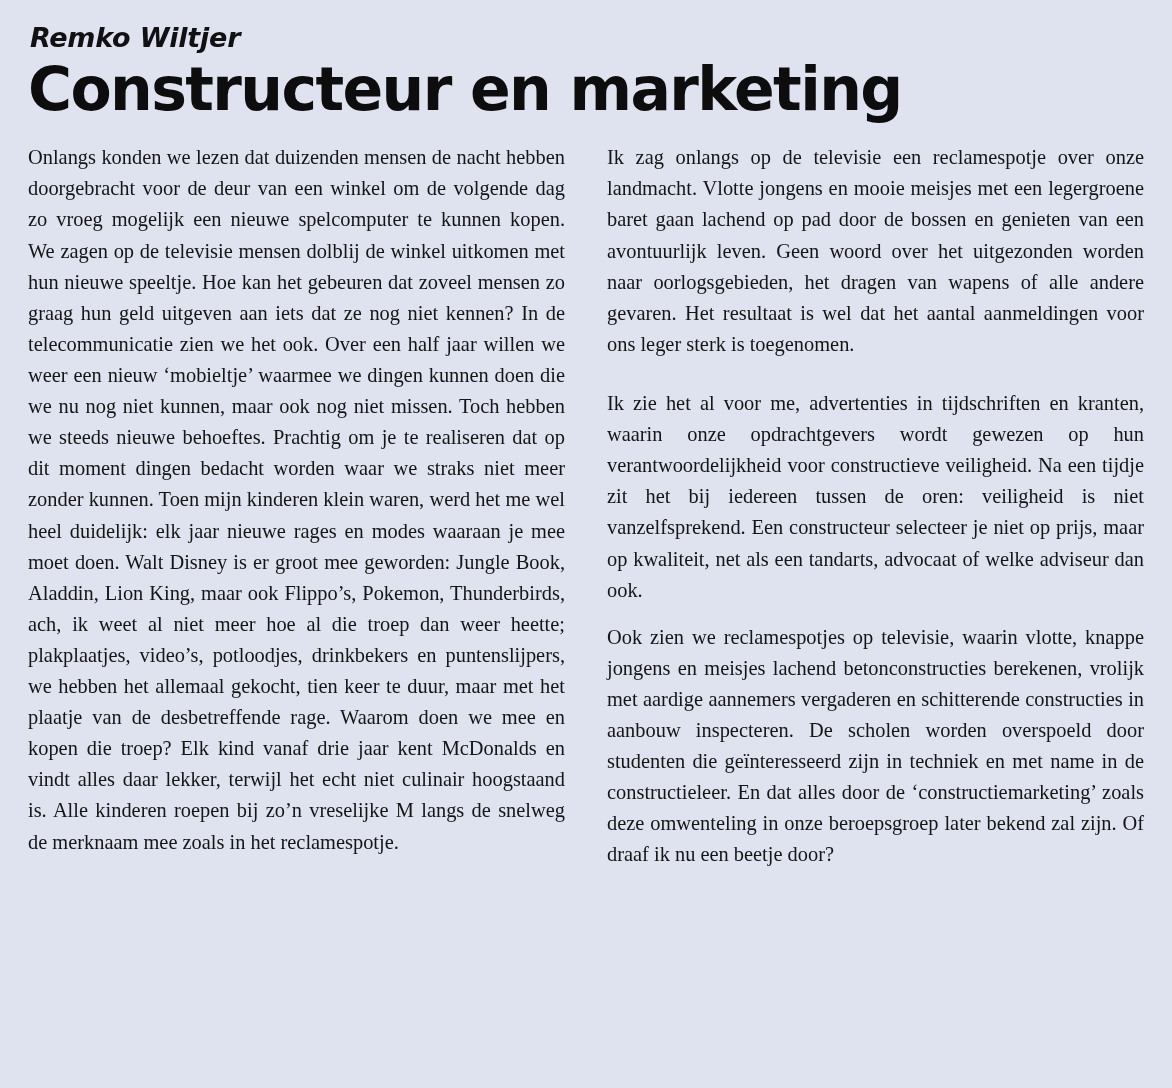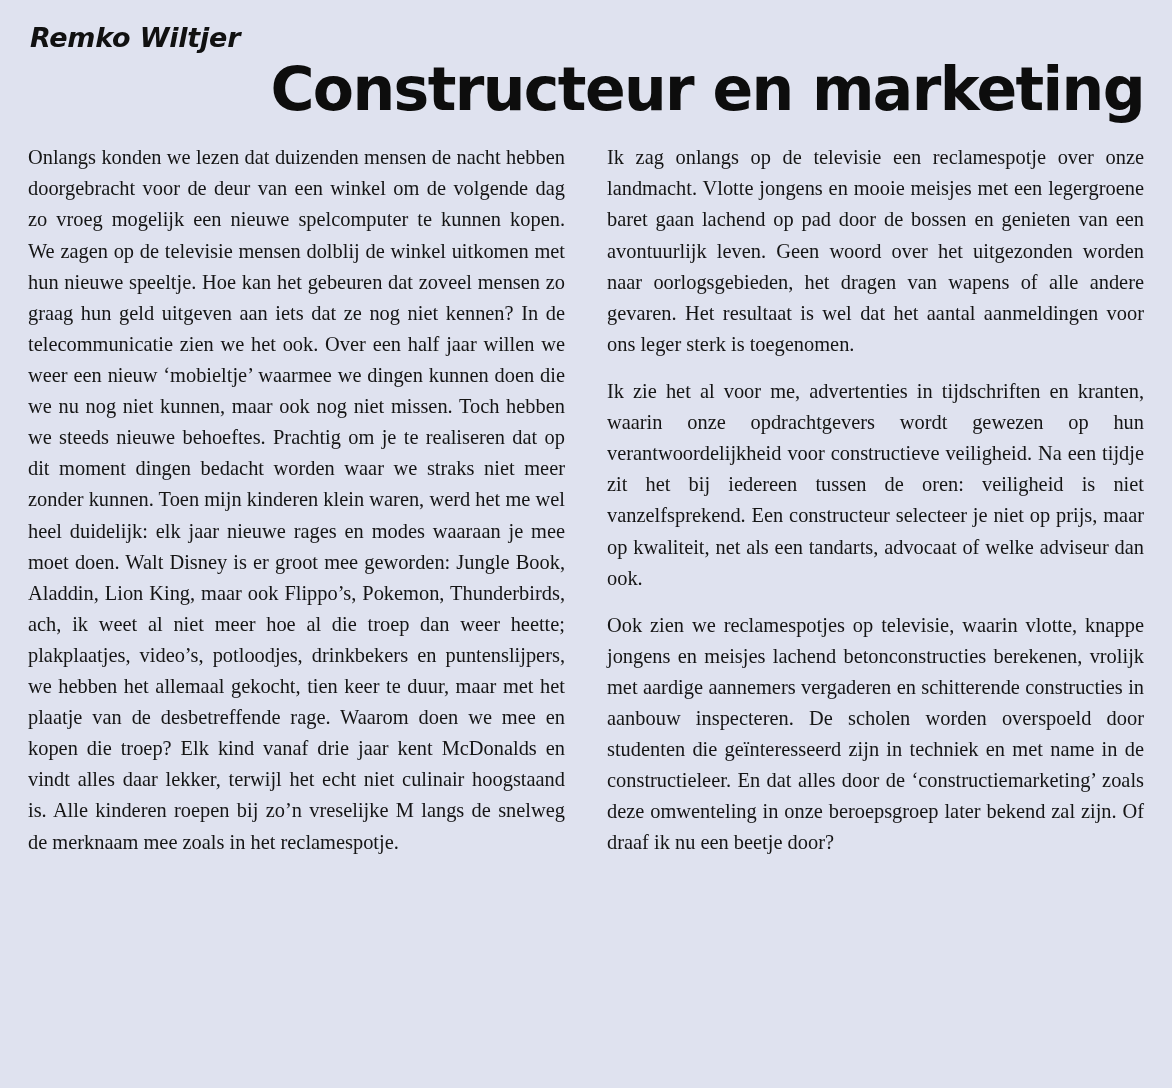--- a/index.html
+++ b/index.html
@@ -32,21 +32,20 @@
   }
   .headline {
     font-family: "DejaVu Sans", sans-serif;
     font-weight: bold;
     font-size: 60px;
     line-height: 1.02;
     letter-spacing: -1.6px;
     color: #0d0d0d;
     margin: 0 0 22px 0;
     white-space: nowrap;
-    text-align: right;
   }
   .columns {
     display: flex;
     gap: 42px;
     align-items: flex-start;
   }
   .col {
     width: 553px;
   }
   .col p {
@@ -56,21 +55,21 @@
     line-height: 1.525;
     text-align: justify;
     text-justify: inter-word;
     hyphens: manual;
     color: #151515;
   }
   .col p + p {
     margin-top: 16px;
   }
   .col p.gap {
-    margin-top: 16px;
+    margin-top: 28px;
   }
 </style>
 </head>
 <body>
 
 <div class="page">
 
   <div class="byline">Remko Wiltjer</div>
 
   <h1 class="headline">Constructeur en marketing</h1>

